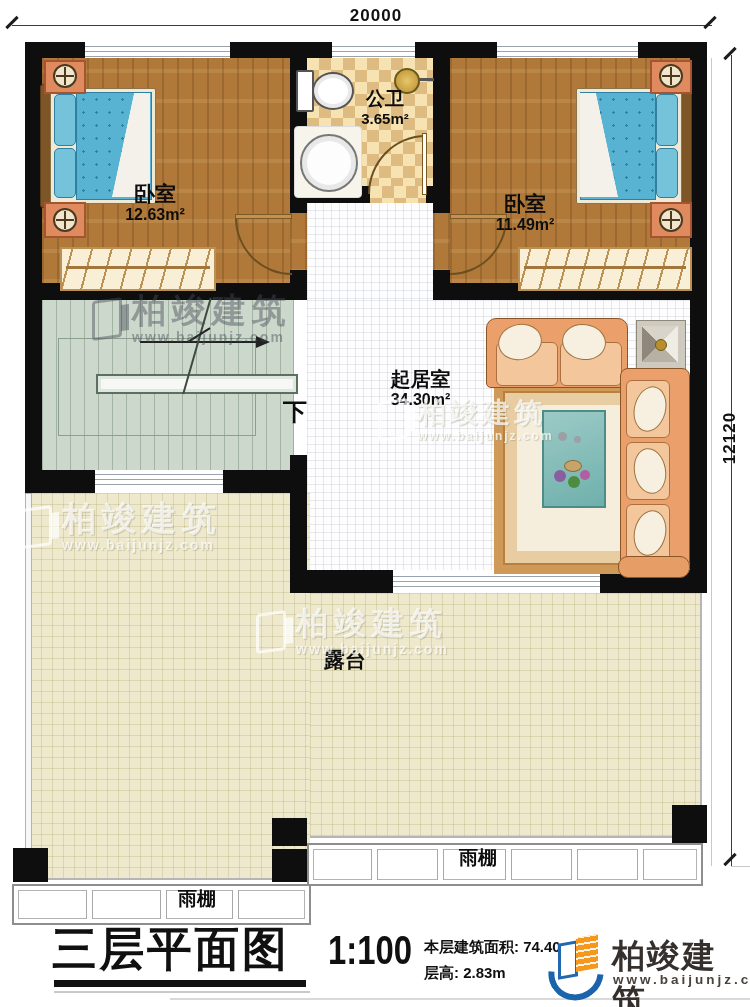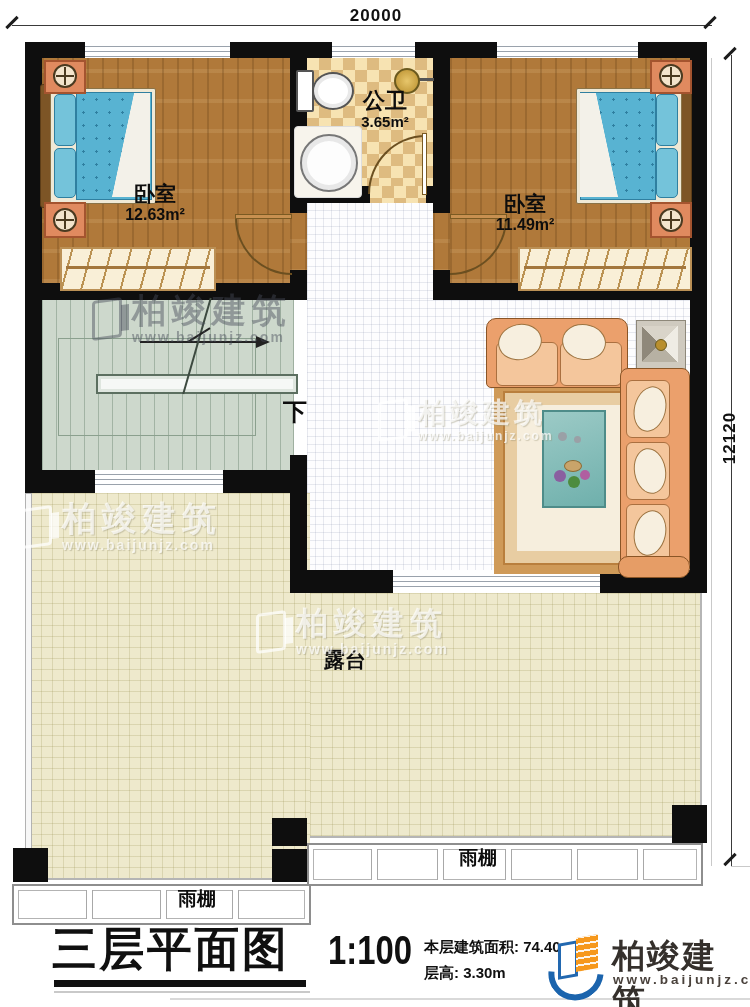--- a/index.html
+++ b/index.html
@@ -224,26 +224,30 @@
     <div class="abs" style="left:10px;top:58px;width:12px;height:12px;border-radius:50%;background:#8a5fa0;"></div>
     <div class="abs" style="left:24px;top:64px;width:12px;height:12px;border-radius:50%;background:#4d8c3f;"></div>
     <div class="abs" style="left:36px;top:58px;width:10px;height:10px;border-radius:50%;background:#b05fa0;"></div>
   </div>
 
   <div class="roomlbl" style="left:95px;top:182px;width:120px;">
     <div class="nm">卧室</div>
     <div class="ar">12.63m²</div>
   </div>
   <div class="roomlbl" style="left:335px;top:88px;width:100px;">
-    <div class="nm" style="font-size:22px;">公卫</div>
+    <div class="nm" style="font-size:19px;">公卫</div>
     <div class="ar" style="font-size:15px;">3.65m²</div>
   </div>
   <div class="roomlbl" style="left:465px;top:192px;width:120px;">
     <div class="nm">卧室</div>
     <div class="ar">11.49m²</div>
+  </div>
+  <div class="roomlbl" style="left:358px;top:368px;width:125px;">
+    <div class="nm" style="font-size:20px;">起居室</div>
+    <div class="ar">34.30m²</div>
   </div>
   <div class="roomlbl" style="left:312px;top:648px;width:66px;">
     <div class="nm">露台</div>
   </div>
 
   <div class="wm wm-dark" style="left:92px;top:292px;">
     <div class="wm-icon"></div>
     <div>
       <div class="b">柏竣建筑</div>
       <div class="w">www.baijunjz.com</div>
@@ -269,21 +273,21 @@
       <div class="b">柏竣建筑</div>
       <div class="w">www.baijunjz.com</div>
     </div>
   </div>
 
   <div class="titleblock" style="left:52px;top:918px;font-size:47px;font-weight:bold;letter-spacing:3px;transform:scaleX(.95);transform-origin:left;">三层平面图</div>
   <div class="abs" style="left:54px;top:980px;width:252px;height:7px;background:#111;"></div>
   <div class="abs" style="left:54px;top:991px;width:256px;height:2px;background:#c9c9c9;"></div>
   <div class="titleblock" style="left:328px;top:928px;font-size:40px;font-weight:600;transform:scaleX(.82);transform-origin:left;">1:100</div>
   <div class="titleblock" style="left:424px;top:938px;font-size:15px;font-weight:bold;">本层建筑面积: 74.40m²</div>
-  <div class="titleblock" style="left:424px;top:964px;font-size:15px;font-weight:bold;">层高: 3.30m</div>
+  <div class="titleblock" style="left:424px;top:964px;font-size:15px;font-weight:bold;">层高: 2.83m</div>
   <div class="abs" style="left:170px;top:998px;width:580px;height:2px;background:#d9d9d9;"></div>
 
   <div class="abs" style="left:548px;top:934px;width:60px;height:60px;">
     <div class="abs" style="left:0;top:12px;width:44px;height:42px;border:6px solid transparent;border-left-color:#1b64ad;border-bottom-color:#1b64ad;border-radius:50%;transform:rotate(-40deg);"></div>
     <div class="abs" style="left:10px;top:8px;width:14px;height:30px;border:3px solid #2268b0;background:#fff;transform:skewY(-10deg);"></div>
     <div class="abs" style="left:28px;top:2px;width:22px;height:34px;background:#f6981c;background-image:repeating-linear-gradient(0deg,transparent 0 5px,rgba(255,255,255,.9) 5px 7px);transform:skewY(-10deg);"></div>
   </div>
   <div class="titleblock" style="left:612px;top:934px;font-size:33px;font-weight:bold;letter-spacing:2px;color:#35302c;">柏竣建筑</div>
   <div class="titleblock" style="left:613px;top:972px;font-size:13.5px;font-weight:bold;letter-spacing:3px;color:#4a423c;">www.baijunjz.com</div>
 

